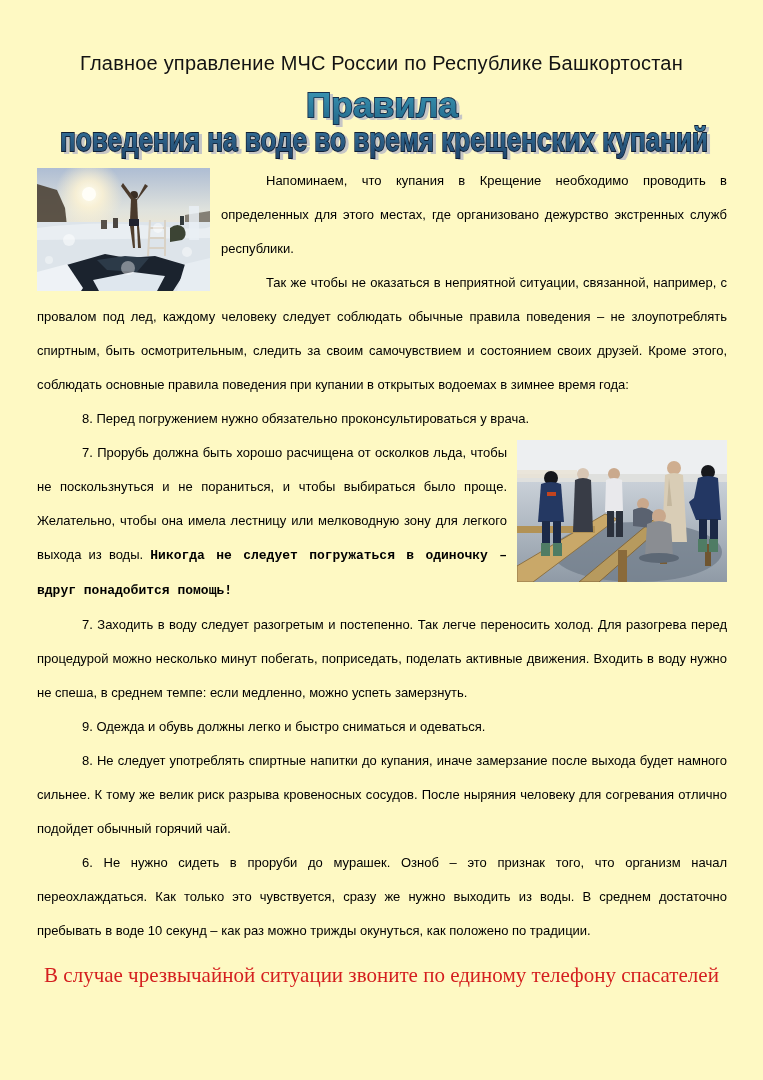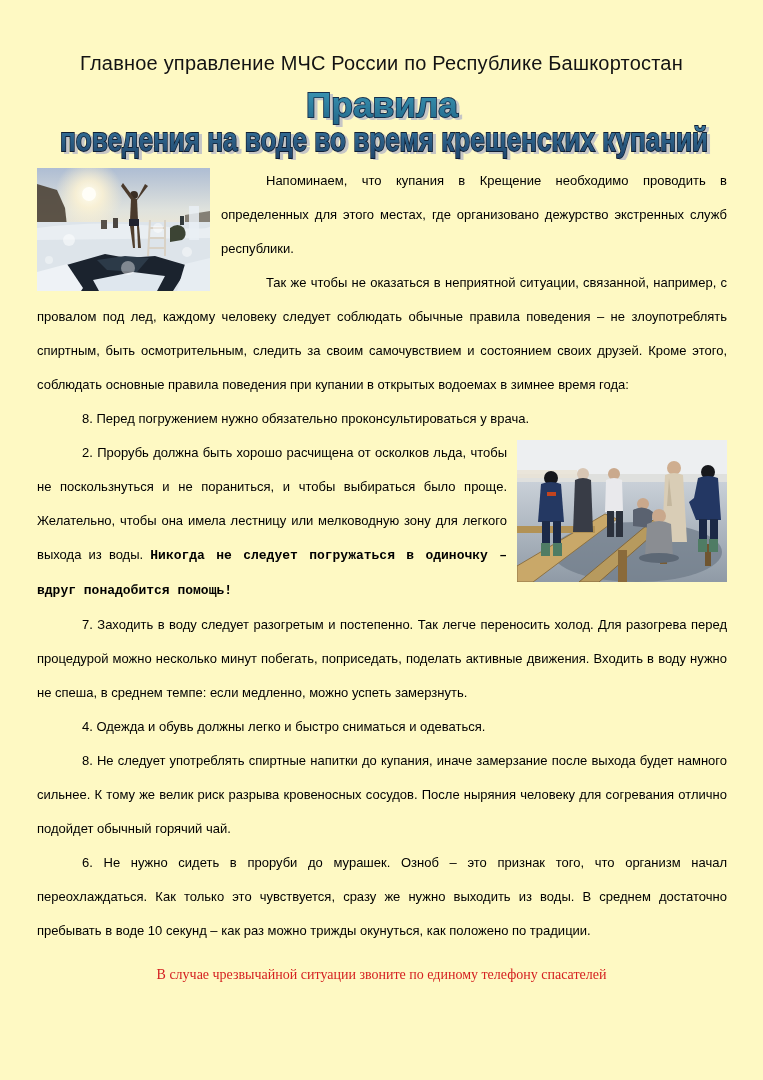--- a/index.html
+++ b/index.html
@@ -15,21 +15,21 @@
   .content{position:absolute;top:164px;left:37px;width:690px;
         font-size:13px;line-height:34px;text-align:justify;}
   .para{margin:0;text-indent:45px;}
   .ph{display:block;}
   .ph1{float:left;width:173px;height:123px;margin:4px 11px 4px 0;}
   .ph2{float:right;width:210px;height:142px;margin:4px 0 4px 10px;}
   .ph svg{display:block;width:100%;height:100%;}
   .bold{font-weight:bold;font-family:Liberation Mono, monospace;}
   .footer{position:absolute;top:961px;left:0;width:763px;text-align:center;
         font-family:"Liberation Serif","DejaVu Serif",serif;
-        font-size:14px;line-height:28px;color:#d41f1f;}
+        font-size:21px;line-height:28px;color:#d41f1f;}
 </style>
 </head>
 <body>
 
 <div class="page">
 
   <div class="org-header">Главное управление МЧС России по Республике Башкортостан</div>
 
   <svg class="title-svg" width="763" height="80" viewBox="0 0 763 80">
     <defs>
@@ -171,29 +171,29 @@
           <g>
             <circle cx="126" cy="64" r="6" fill="#c9a88c"></circle>
             <path d="M116,70 Q126,64 136,72 L134,88 L116,86 Z" fill="#5a6270"></path>
           </g>
           <g>
             <circle cx="142" cy="76" r="7" fill="#c9a88c"></circle>
             <path d="M130,84 Q142,78 154,84 L156,116 L128,116 Z" fill="#8a8d92"></path>
             <ellipse cx="142" cy="118" rx="20" ry="5" fill="#5d6875"></ellipse>
           </g>
         </svg>
-      </span><span>2. Прорубь должна быть хорошо расчищена от осколков льда, чтобы не поскользнуться и не пораниться, и чтобы выбираться было проще. Желательно, чтобы она имела лестницу или мелководную зону для легкого выхода из воды. </span><b class="bold">Никогда не следует погружаться в одиночку – вдруг понадобится помощь!</b>
+      </span><span>7. Прорубь должна быть хорошо расчищена от осколков льда, чтобы не поскользнуться и не пораниться, и чтобы выбираться было проще. Желательно, чтобы она имела лестницу или мелководную зону для легкого выхода из воды. </span><b class="bold">Никогда не следует погружаться в одиночку – вдруг понадобится помощь!</b>
     </p>
 
     <p class="para">
       <span>7. Заходить в воду следует разогретым и постепенно. Так легче переносить холод. Для разогрева перед процедурой можно несколько минут побегать, поприседать, поделать активные движения. Входить в воду нужно не спеша, в среднем темпе: если медленно, можно успеть замерзнуть.</span>
     </p>
 
     <p class="para">
-      <span>4. Одежда и обувь должны легко и быстро сниматься и одеваться.</span>
+      <span>9. Одежда и обувь должны легко и быстро сниматься и одеваться.</span>
     </p>
 
     <p class="para">
       <span>8. Не следует употреблять спиртные напитки до купания, иначе замерзание после выхода будет намного сильнее. К тому же велик риск разрыва кровеносных сосудов. После ныряния человеку для согревания отлично подойдет обычный горячий чай.</span>
     </p>
 
     <p class="para">
       <span>6. Не нужно сидеть в проруби до мурашек. Озноб – это признак того, что организм начал переохлаждаться. Как только это чувствуется, сразу же нужно выходить из воды. В среднем достаточно пребывать в воде 10 секунд – как раз можно трижды окунуться, как положено по традиции.</span>
     </p>
 

